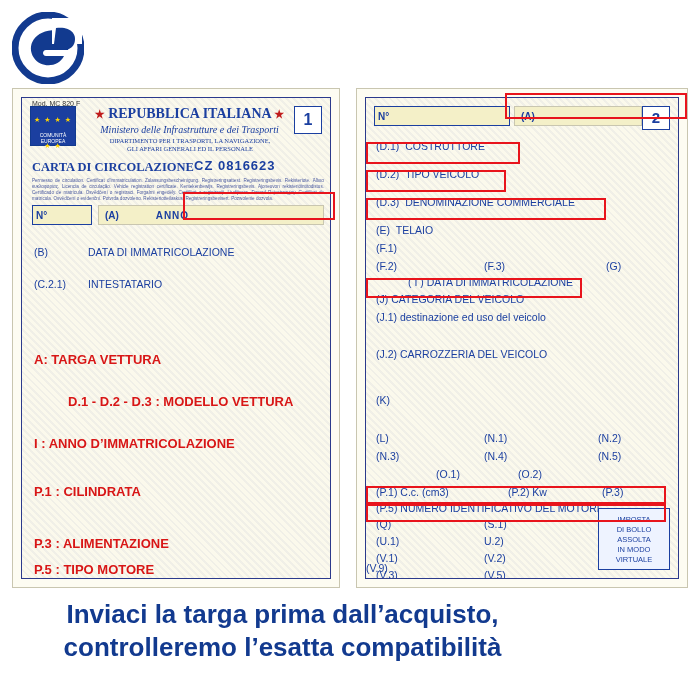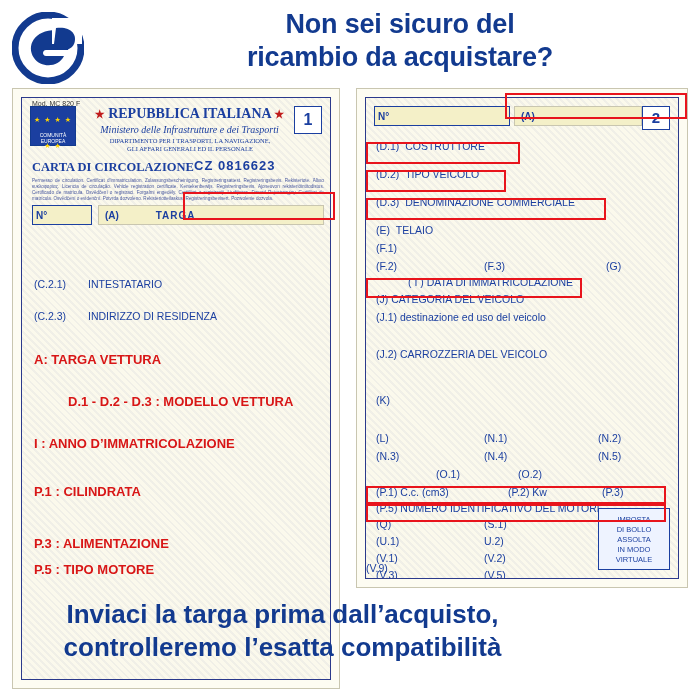--- a/index.html
+++ b/index.html
@@ -35,21 +35,21 @@
     font-size:26px;
     line-height:33px;
   }
   
   .card{
     position:absolute;
     background:#fdfcf2;
     border:1px solid #c9c6b0;
     box-sizing:border-box;
   }
-  #card-left{left:12px;top:88px;width:328px;height:601px;}
+  #card-left{left:12px;top:88px;width:328px;height:500px;}
   #card-right{left:356px;top:88px;width:332px;height:500px;}
 
   .inner{
     position:absolute;left:8px;top:8px;right:8px;bottom:8px;
     border:1px solid #2b3a8c;
     background:
       repeating-linear-gradient(45deg, rgba(42,58,140,.05) 0 2px, rgba(255,255,255,0) 2px 5px),
       #fbf9ec;
     box-sizing:border-box;
     overflow:hidden;
@@ -172,24 +172,20 @@
 
 <div class="header">
   <div class="logo">
     <svg width="72" height="72" viewBox="0 0 72 72">
       <circle cx="36" cy="36" r="33" fill="none" stroke="#123a8f" stroke-width="7"></circle>
       <path d="M44 18 C22 18, 14 34, 22 46 C29 56, 46 56, 52 44 L34 44 C30 44, 30 38, 34 38 L56 38 C58 30, 54 22, 44 18 Z" fill="#123a8f"></path>
       <rect x="40" y="6" width="30" height="26" fill="#ffffff"></rect>
       <path d="M44 16 C58 14, 66 22, 62 32 C58 40, 46 40, 42 32" fill="#123a8f"></path>
     </svg>
   </div>
-  <div class="headline">
-    <div>Non sei sicuro del</div>
-    <div>ricambio da acquistare?</div>
-  </div>
 </div>
 
 <div class="card" id="card-left">
   <div class="inner">
     <div class="modlabel">Mod. MC 820 F</div>
 
     <div class="eu-flag">
       <div class="eu-stars">★ ★ ★ ★ ★ ★</div>
       <div class="eu-text">
         <span>COMUNITÀ</span><br>
@@ -210,28 +206,28 @@
     <div class="boxnum">1</div>
 
     <div class="carta">CARTA DI CIRCOLAZIONE</div>
     <div class="cartanum">CZ 0816623</div>
 
     <div class="microtext">Permesso de circulation. Certificat d’immatriculation. Zulassungsbescheinigung. Registreringsattest. Registreringsbevis. Rekisteriote. Άδεια κυκλοφορίας. Licencia de circulação. Vehicle registration certificate. Kentekenbewijs. Registreringsbevis. Ajoneuvon rekisteriöintitodistus. Certificado de matrícula. Osvědčení o registraci. Forgalmi engedély. Certifikat o registraciji. Liudijimas. Dowod Rejestracyjny. Certifikat de matrícula. Osvědčení o evidenční. Potvrda dozvoleno. Rekisteriotteilaskus. Registreringsbevisert. Pozwolenie dozvola.</div>
 
     <div class="nfield">N°</div>
     <div class="afield">
       <span class="lab">(A)</span>
-      <span class="val">TARGA</span>
-    </div>
-
+      <span class="val">ANNO</span>
+    </div>
+
+    <div class="lfield" style="top:148px;">
+      <span class="code">(B)</span><span>DATA DI IMMATRICOLAZIONE</span>
+    </div>
     <div class="lfield" style="top:180px;">
       <span class="code">(C.2.1)</span><span>INTESTATARIO</span>
-    </div>
-    <div class="lfield" style="top:212px;">
-      <span class="code">(C.2.3)</span><span>INDIRIZZO DI RESIDENZA</span>
     </div>
 
     <div class="redtext" style="top:254px;">A: TARGA VETTURA</div>
     <div class="redtext" style="top:296px;padding-left:34px;">D.1 - D.2 - D.3 : MODELLO VETTURA</div>
     <div class="redtext" style="top:338px;">I : ANNO D’IMMATRICOLAZIONE</div>
     <div class="redtext" style="top:386px;">P.1 : CILINDRATA</div>
     <div class="redtext" style="top:438px;">P.3 : ALIMENTAZIONE</div>
     <div class="redtext" style="top:464px;">P.5 :  TIPO MOTORE</div>
   </div>
 </div>

